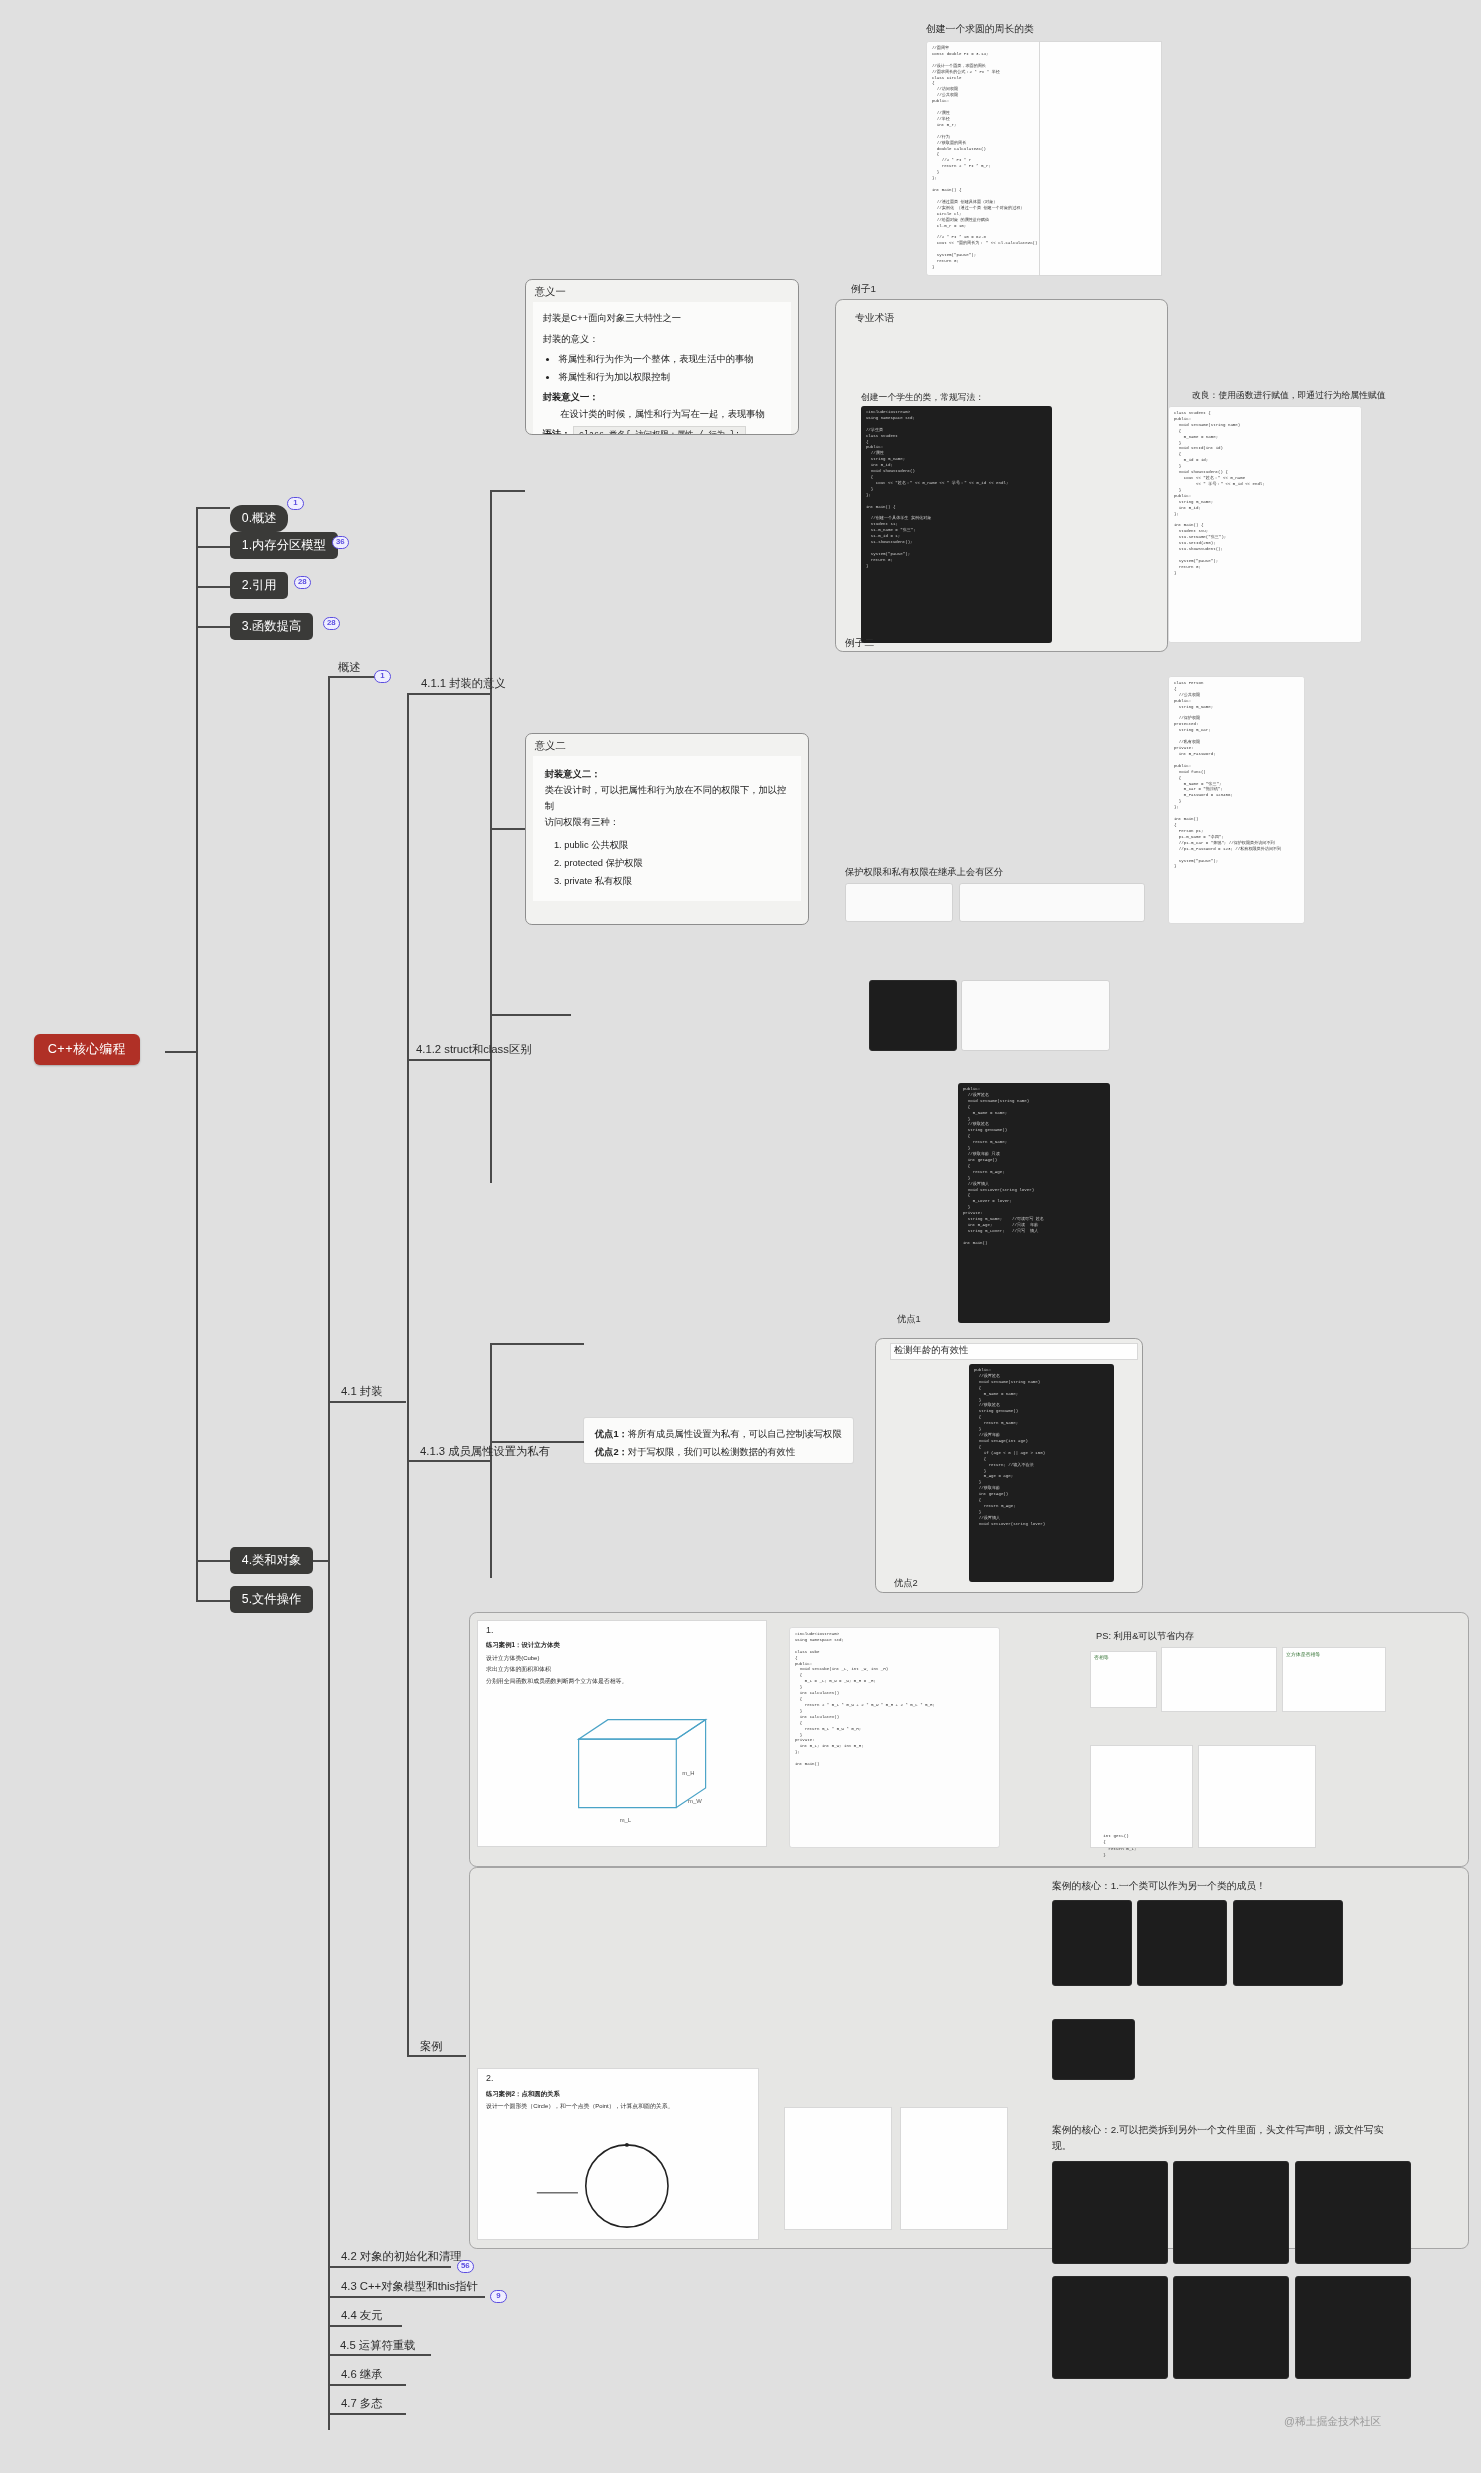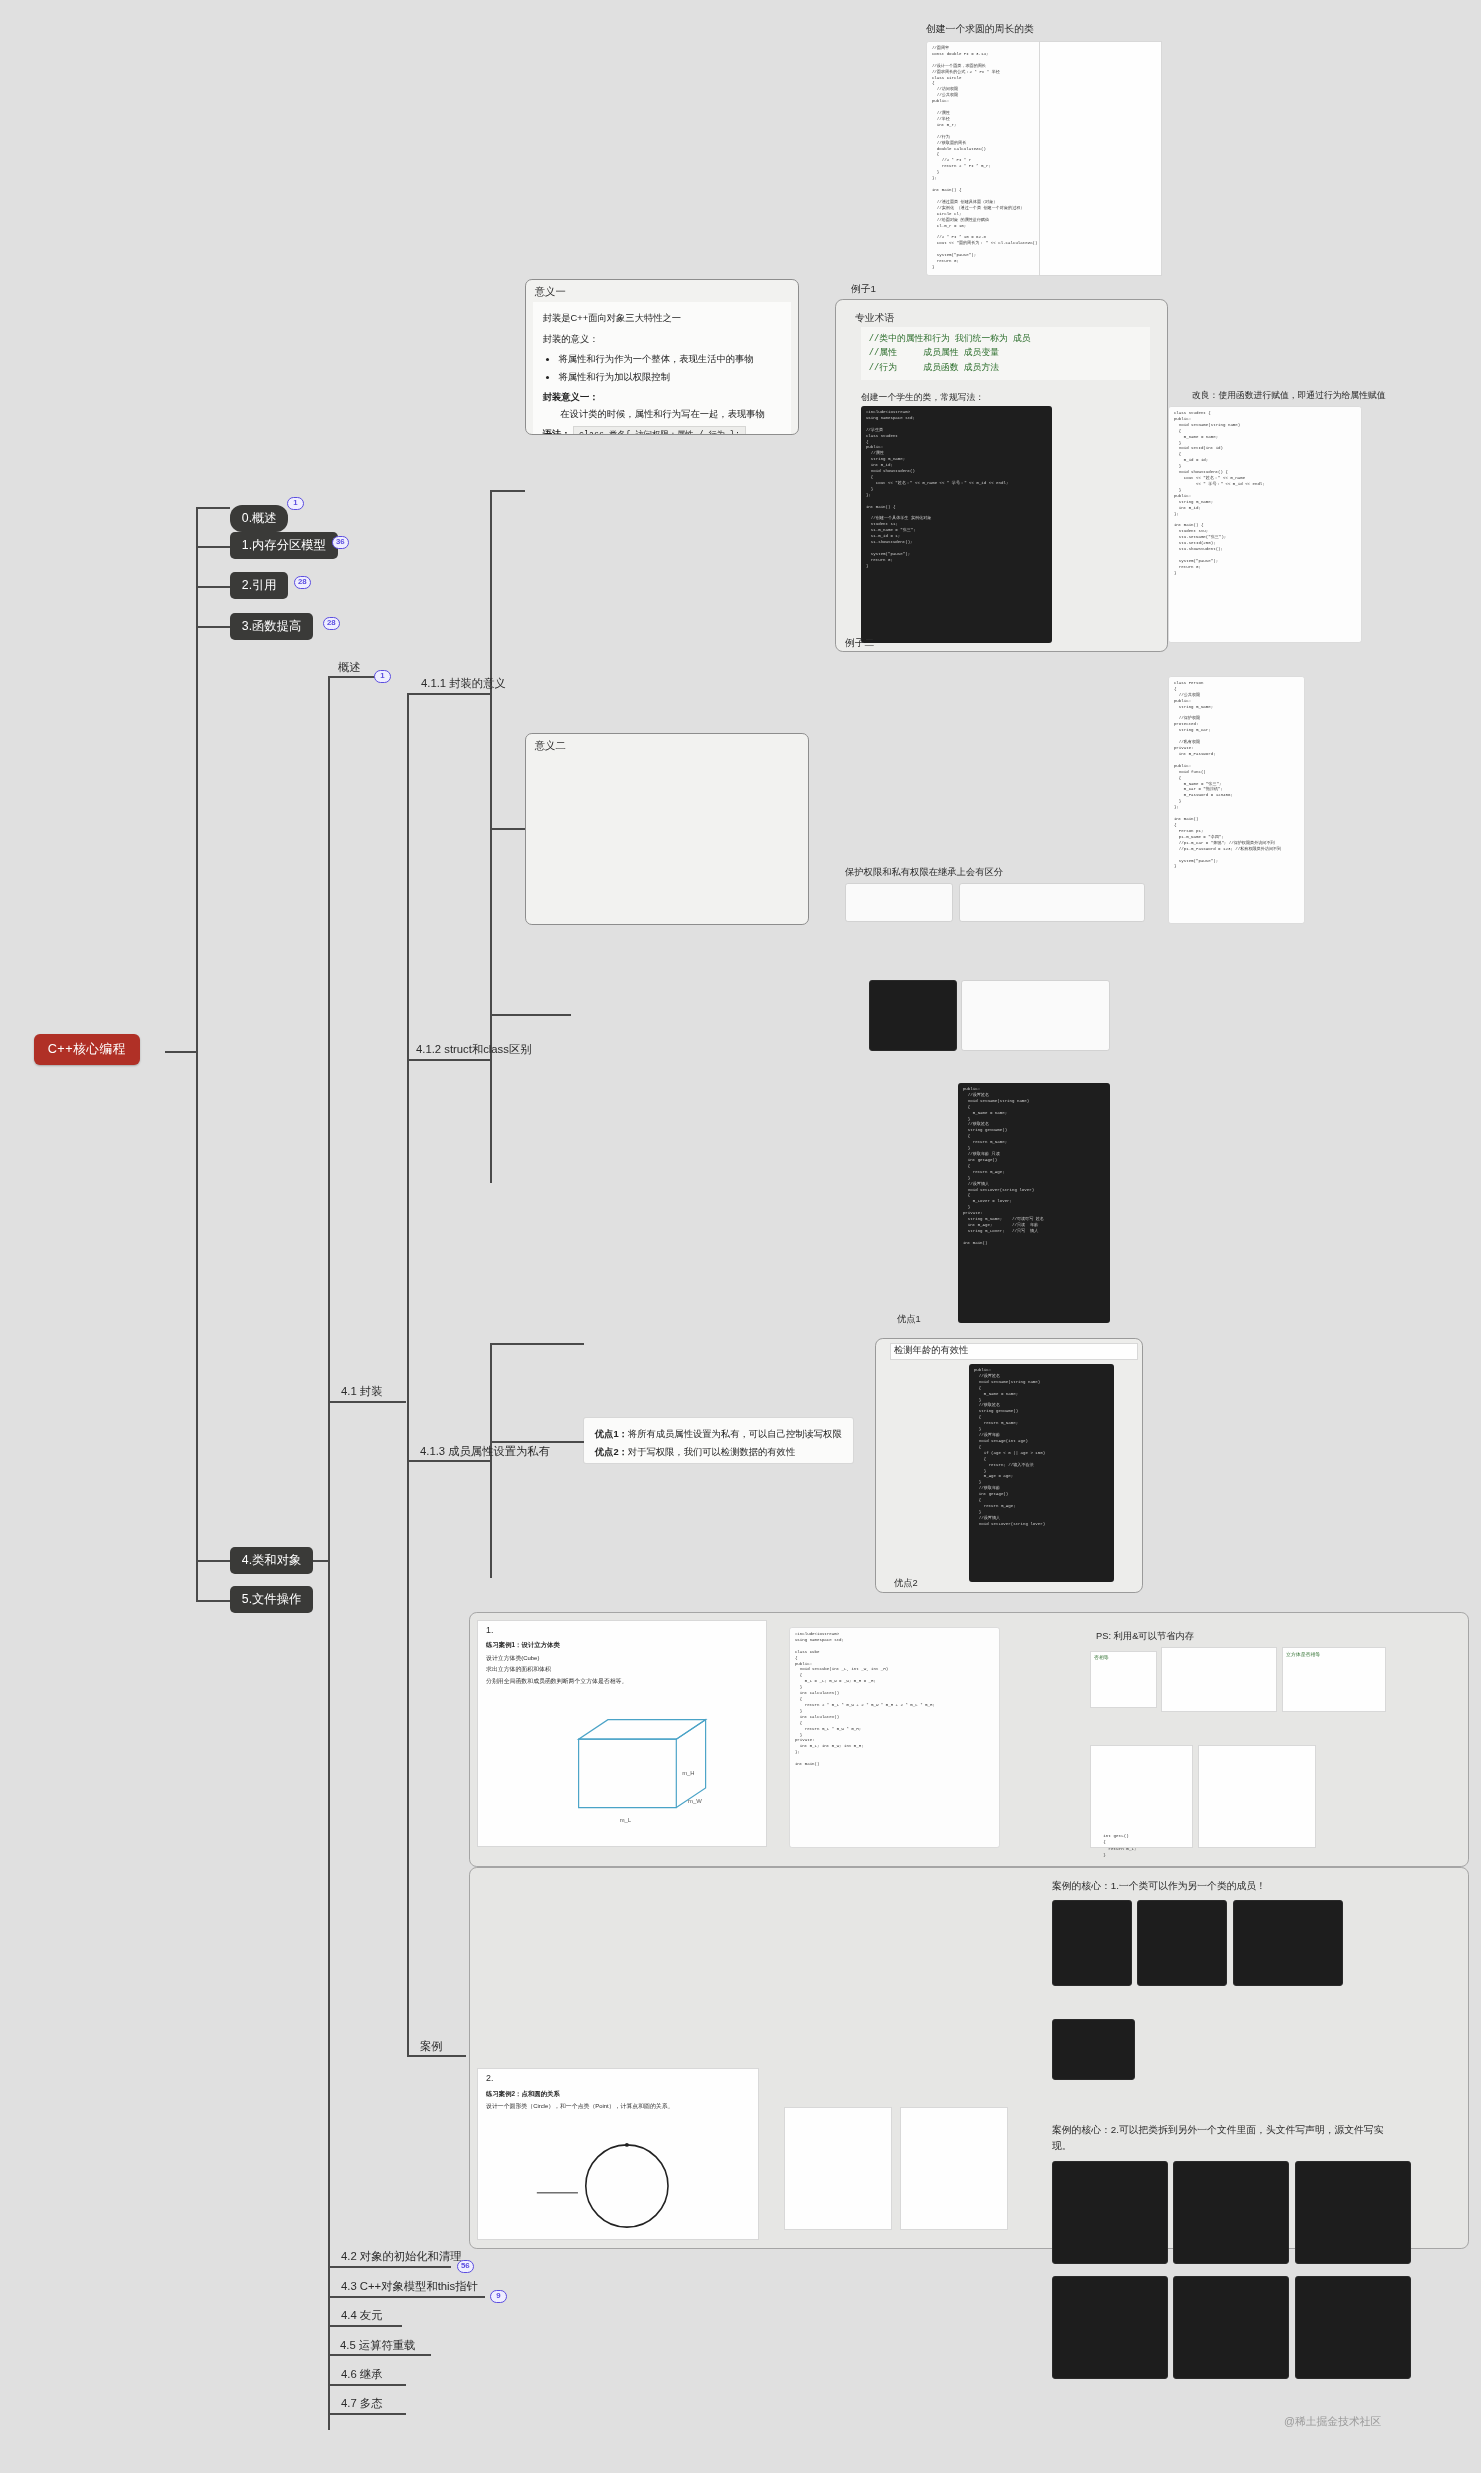--- a/index.html
+++ b/index.html
@@ -264,23 +264,20 @@
       <div style="margin-top:3.9px;">
         <b>语法：</b>
         <span class="code-inline">class 类名{    访问权限：属性 / 行为  };</span>
       </div>
     </div>
   </div>
 
   <div class="group-box" style="left:835px;top:299px;width:333px;height:353px;"></div>
   <div class="caption" style="left:851px;top:283px;">例子1</div>
   <div class="caption" style="left:855px;top:312px;">专业术语</div>
-  <div class="term-box" style="left:861px;top:327px;width:289px;">//类中的属性和行为 我们统一称为 成员
-//属性     成员属性 成员变量
-//行为     成员函数 成员方法</div>
 
   <div class="caption" style="left:861px;top:392px;font-size:8.8px;">创建一个学生的类，常规写法：</div>
   <div class="code-dark" style="left:861px;top:406px;width:191px;height:237px;">#include&lt;iostream&gt;
 using namespace std;
 
 //学生类
 class Student
 {
 public:
   //属性
@@ -330,20 +327,30 @@
   stu.setName("张三");
   stu.setId(250);
   stu.showStudent();
 
   system("pause");
   return 0;
 }</div>
 
   <div class="card" style="left:525px;top:733px;width:284px;height:192px;">
     <div class="card-title">意义二</div>
+    <div class="card-body" style="padding:9.8px 11.8px;">
+      <div style="font-weight:bold;">封装意义二：</div>
+      <div>类在设计时，可以把属性和行为放在不同的权限下，加以控制</div>
+      <div>访问权限有三种：</div>
+      <ol>
+        <li>public        公共权限</li>
+        <li>protected 保护权限</li>
+        <li>private      私有权限</li>
+      </ol>
+    </div>
   </div>
 
   <div class="code-light" style="left:1168px;top:676px;width:137px;height:248px;">class Person
 {
   //公共权限
 public:
   string m_Name;
 
   //保护权限
 protected:

